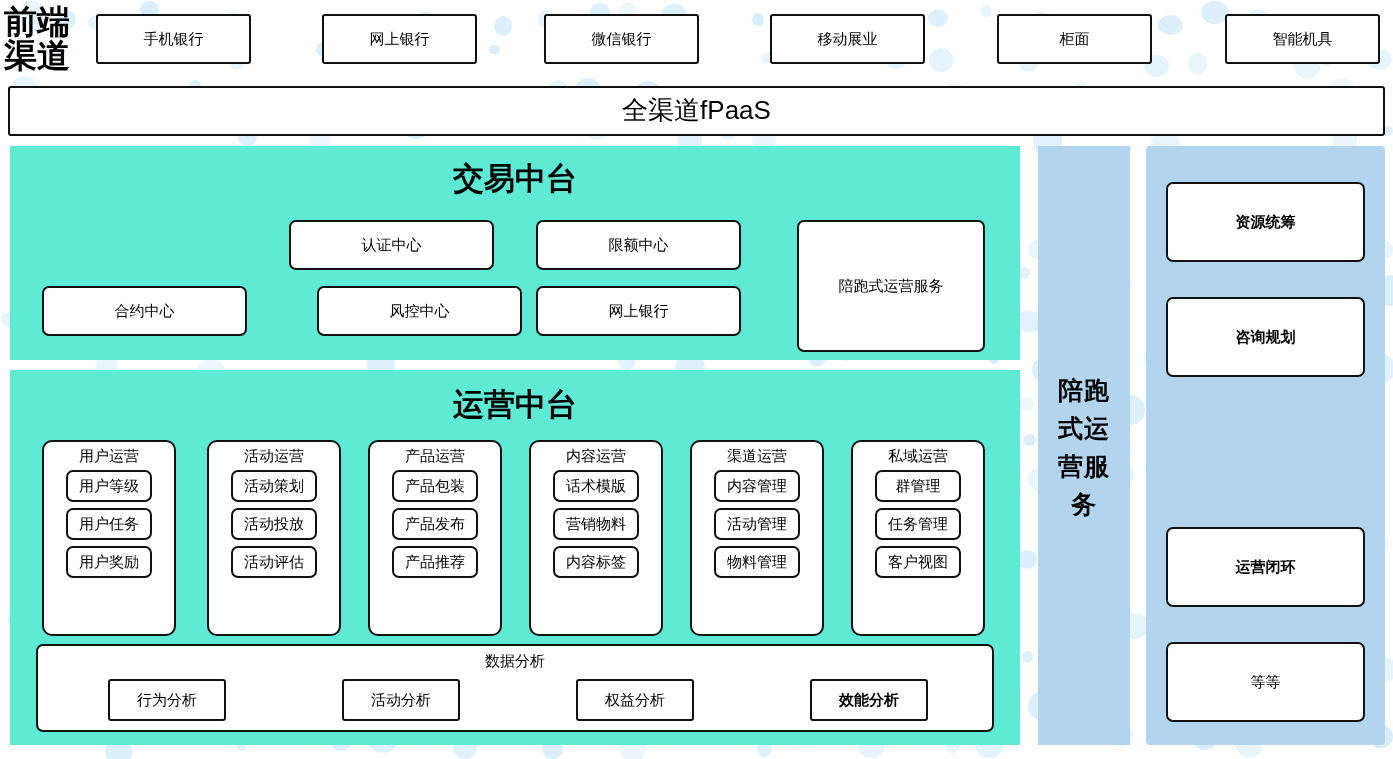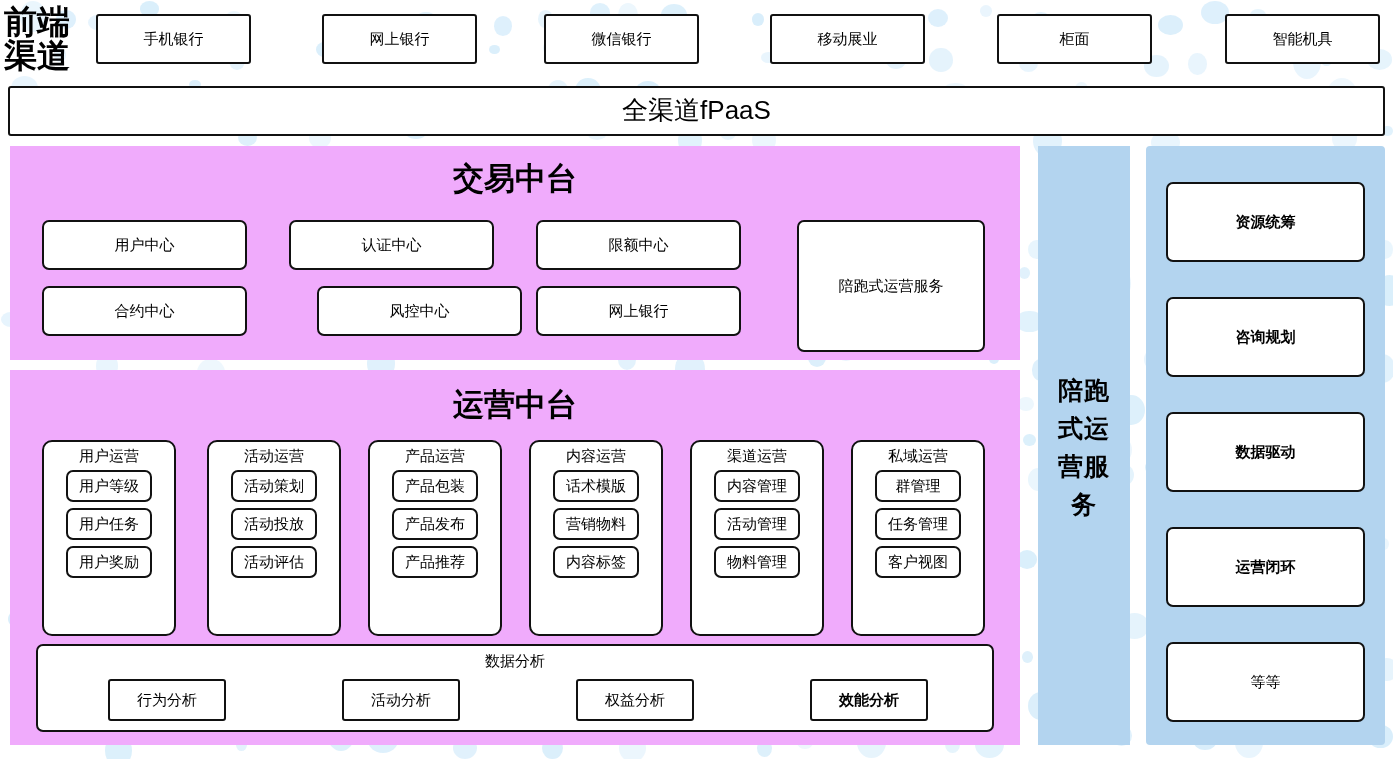--- a/index.html
+++ b/index.html
@@ -58,21 +58,21 @@
 
   
   #fpaas-bar{
     position:absolute;left:8px;top:86px;width:1377px;height:50px;
     font-size:26px;
   }
 
   
   .blue-panel{
     position:absolute;
-    background:#f0abfc;
+    background:#5eead4;
     box-sizing:border-box;
   }
   .panel-title{
     position:absolute;left:0;width:100%;
     text-align:center;
     font-family:"Liberation Serif","DejaVu Serif",serif;
     font-weight:bold;font-size:31px;
     color:#000;
   }
 
@@ -529,21 +529,20 @@
     <div class="card sq channel-box" style="left:770px;">移动展业</div>
     <div class="card sq channel-box" style="left:997px;">柜面</div>
     <div class="card sq channel-box" style="left:1225px;">智能机具</div>
   </div>
 
   <div id="fpaas-bar" class="card sq">全渠道fPaaS</div>
 
   <div id="trade-panel" class="blue-panel">
     <div id="trade-title" class="panel-title">交易中台</div>
 
-    <div class="card trade-box" style="left:32px;  top:74px;  width:205px;">用户中心</div>
     <div class="card trade-box" style="left:279px; top:74px;  width:205px;">认证中心</div>
     <div class="card trade-box" style="left:526px; top:74px;  width:205px;">限额中心</div>
     <div class="card trade-box" style="left:32px;  top:140px; width:205px;">合约中心</div>
     <div class="card trade-box" style="left:279px; top:140px; width:205px;margin-left:28px;">风控中心</div>
     <div class="card trade-box" style="left:526px; top:140px; width:205px;">网上银行</div>
 
     <div class="card" style="position:absolute;left:787px;top:74px;width:188px;height:132px;font-size:15px;">陪跑式运营服务</div>
   </div>
 
   <div id="ops-panel" class="blue-panel">
@@ -600,18 +599,17 @@
     <div class="card sq data-box" style="left:772px;font-weight:bold;">效能分析</div>
   </div>
 
   <div id="companion-strip">
     <div id="companion-text">陪跑式运营服务</div>
   </div>
 
   <div id="right-panel">
     <div class="card right-item" style="top:36px;">资源统筹</div>
     <div class="card right-item" style="top:151px;">咨询规划</div>
-    <div class="card right-item" style="top:266px;">数据驱动</div>
     <div class="card right-item" style="top:381px;">运营闭环</div>
     <div class="card right-item normal" style="top:496px;">等等</div>
   </div>
 
 </div>
 
 </body></html>

